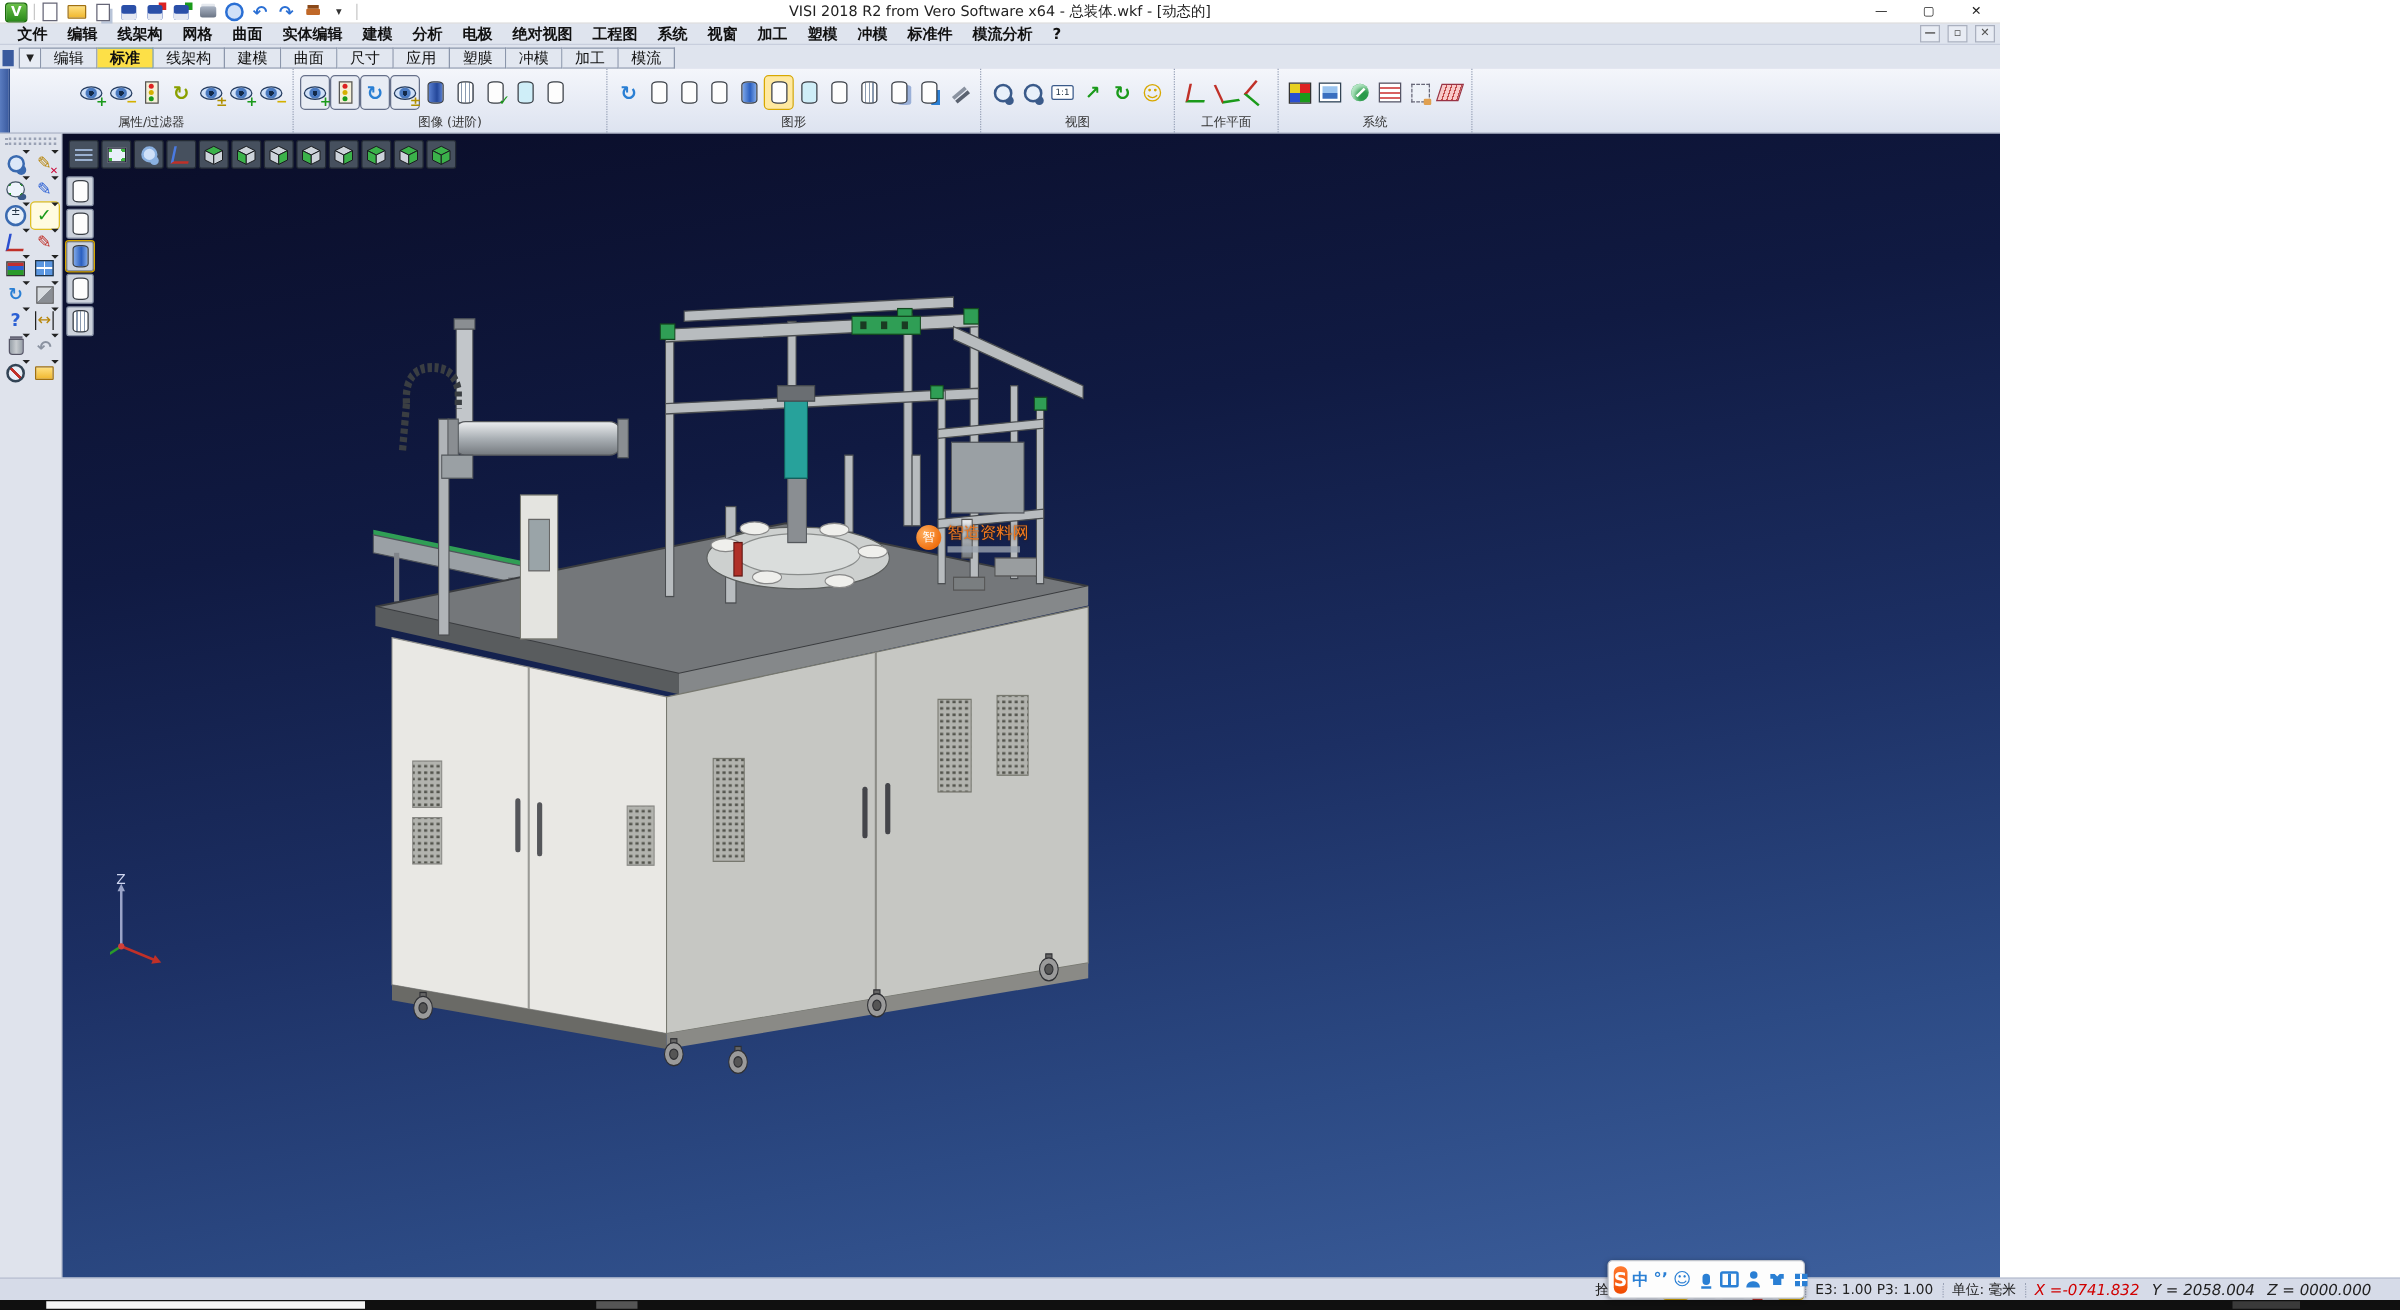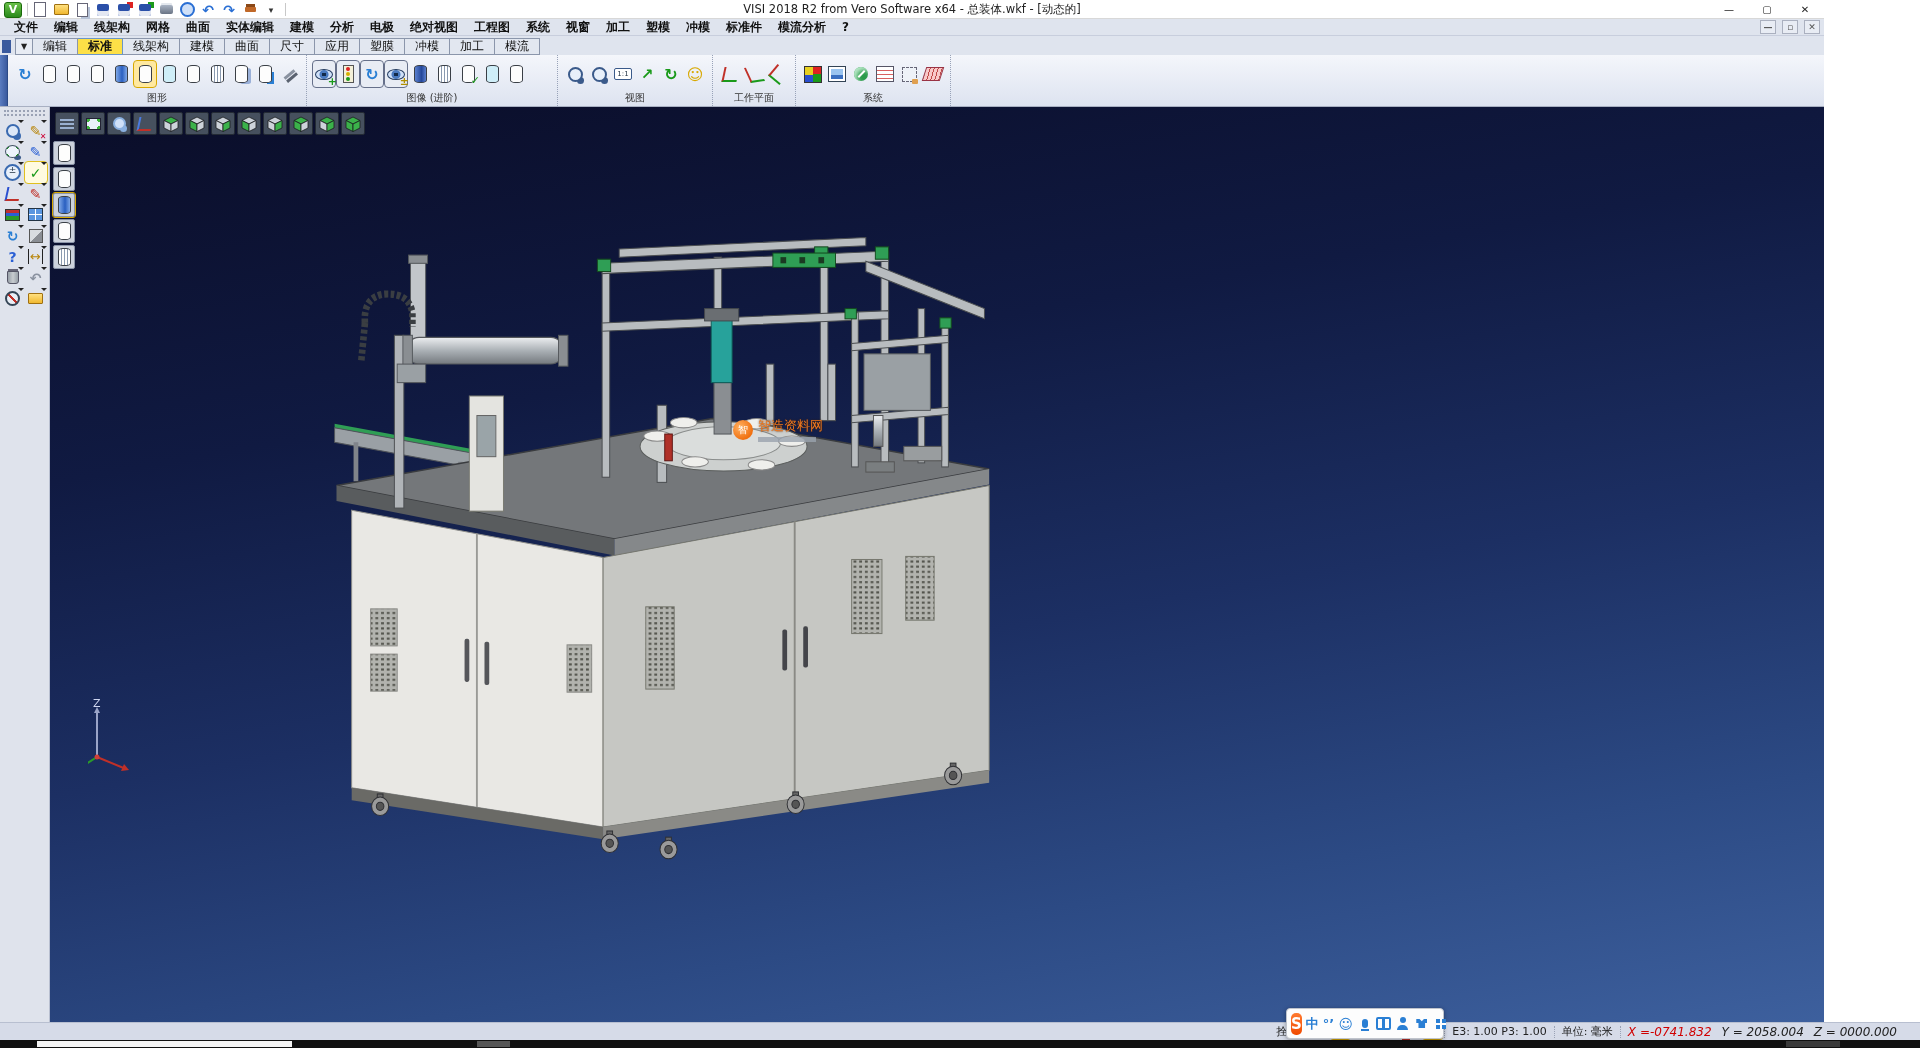--- a/index.html
+++ b/index.html
@@ -1,18 +1,18 @@
 <!DOCTYPE html>
 <html><head>
 <meta charset="utf-8">
 <style>
   * { box-sizing: border-box; margin: 0; padding: 0; }
   html,body { width:1920px; height:1048px; overflow:hidden;
     font-family:"DejaVu Sans","Liberation Sans",sans-serif; font-size:12px; color:#111; }
-  #app { position:relative; width:1824px; height:1048px; background:#d6dbe8; }
+  #app { position:relative; width:1600px; height:1048px; background:#d6dbe8; }
 
   
   #titlebar { position:relative; height:19px; background:#ffffff; border-bottom:1px solid #d8d8d8; }
   #qa { position:absolute; left:2px; top:0; height:19px; display:flex; align-items:center; gap:3px; padding-left:2px; }
   #win-title { position:absolute; left:0; right:0; top:0; height:19px; text-align:center; line-height:19px; font-size:11.5px; color:#222; }
   #win-controls { position:absolute; right:0; top:0; height:19px; display:flex; }
   #win-controls .wbtn { width:38px; height:19px; display:flex; align-items:center; justify-content:center; font-size:10px; color:#222; }
 
   
   #menubar { position:relative; height:17px; background:#dfe4ee; display:flex; align-items:center; padding-left:6px; border-bottom:1px solid #c8cedd;font-weight:bold; }
@@ -264,51 +264,65 @@
       <span class="tab" data-name="tab-5">尺寸</span>
       <span class="tab" data-name="tab-6">应用</span>
       <span class="tab" data-name="tab-7">塑膜</span>
       <span class="tab" data-name="tab-8">冲模</span>
       <span class="tab" data-name="tab-9">加工</span>
       <span class="tab" data-name="tab-10">模流</span>
     </div>
 
   <div id="ribbon" data-name="ribbon-toolbar">
     <div id="ribbon-grip" data-name="ribbon-grip"></div>
+  <div class="rgroup" data-name="ribbon-group-0">
+        <div class="ricons" data-name="ribbon-group-icons">
+          <span class="ico" data-name="attributes-brush"></span>
+          <span class="ico" data-name="copy-attributes"></span>
+          <span class="ico" data-name="eye-add"></span>
+          <span class="ico" data-name="eye-remove"></span>
+          <span class="ico" data-name="traffic-light-filter"></span>
+          <span class="ico" data-name="refresh-filter"></span>
+          <span class="ico" data-name="eye-toggle"></span>
+          <span class="ico" data-name="eye-plus"></span>
+          <span class="ico" data-name="eye-minus"></span>
+        </div>
+        <div class="rlabel" data-name="ribbon-group-label">属性/过滤器</div>
+      </div>
+      <div class="rgroup" data-name="ribbon-group-2">
+        <div class="ricons" data-name="ribbon-group-icons">
+          <span class="ico" data-name="box-eye-add"></span>
+          <span class="ico" data-name="box-traffic-light"></span>
+          <span class="ico" data-name="box-refresh"></span>
+          <span class="ico" data-name="box-eye-toggle"></span>
+          <span class="ico" data-name="cylinder-dark"></span>
+          <span class="ico" data-name="cylinder-striped-2"></span>
+          <span class="ico" data-name="cylinder-check"></span>
+          <span class="ico" data-name="cylinder-light-2"></span>
+          <span class="ico" data-name="cylinder-outline-5"></span>
+          <span class="ico" data-name="solid-view-dark"></span>
+        </div>
+        <div class="rlabel" data-name="ribbon-group-label">图像 (进阶)</div>
+      </div>
       <div class="rgroup" data-name="ribbon-group-1">
         <div class="ricons" data-name="ribbon-group-icons">
           <span class="ico" data-name="refresh-graphics"></span>
           <span class="ico" data-name="cylinder-outline-1"></span>
           <span class="ico" data-name="cylinder-outline-2"></span>
           <span class="ico" data-name="cylinder-outline-3"></span>
           <span class="ico" data-name="cylinder-blue"></span>
           <span class="ico" data-name="cylinder-selected"></span>
           <span class="ico" data-name="cylinder-light"></span>
           <span class="ico" data-name="cylinder-outline-4"></span>
           <span class="ico" data-name="cylinder-striped"></span>
           <span class="ico" data-name="cylinder-group"></span>
           <span class="ico" data-name="cylinder-export"></span>
           <span class="ico" data-name="tools-wrench"></span>
         </div>
         <div class="rlabel" data-name="ribbon-group-label">图形</div>
-      </div>
-      <div class="rgroup" data-name="ribbon-group-2">
-        <div class="ricons" data-name="ribbon-group-icons">
-          <span class="ico" data-name="box-eye-add"></span>
-          <span class="ico" data-name="box-traffic-light"></span>
-          <span class="ico" data-name="box-refresh"></span>
-          <span class="ico" data-name="box-eye-toggle"></span>
-          <span class="ico" data-name="cylinder-dark"></span>
-          <span class="ico" data-name="cylinder-striped-2"></span>
-          <span class="ico" data-name="cylinder-check"></span>
-          <span class="ico" data-name="cylinder-light-2"></span>
-          <span class="ico" data-name="cylinder-outline-5"></span>
-          <span class="ico" data-name="solid-view-dark"></span>
-        </div>
-        <div class="rlabel" data-name="ribbon-group-label">图像 (进阶)</div>
       </div>
       <div class="rgroup" data-name="ribbon-group-3">
         <div class="ricons" data-name="ribbon-group-icons">
           <span class="ico" data-name="zoom-extents"></span>
           <span class="ico" data-name="zoom-window"></span>
           <span class="ico" data-name="zoom-scale-1to1"></span>
           <span class="ico" data-name="zoom-dynamic"></span>
           <span class="ico" data-name="refresh-view"></span>
           <span class="ico" data-name="render-face"></span>
         </div>

